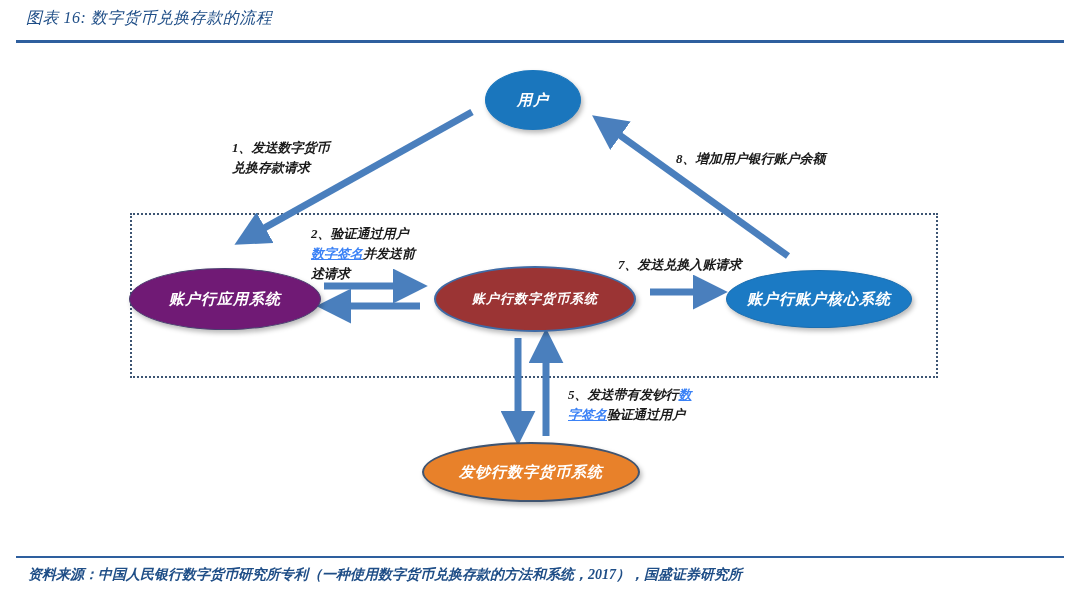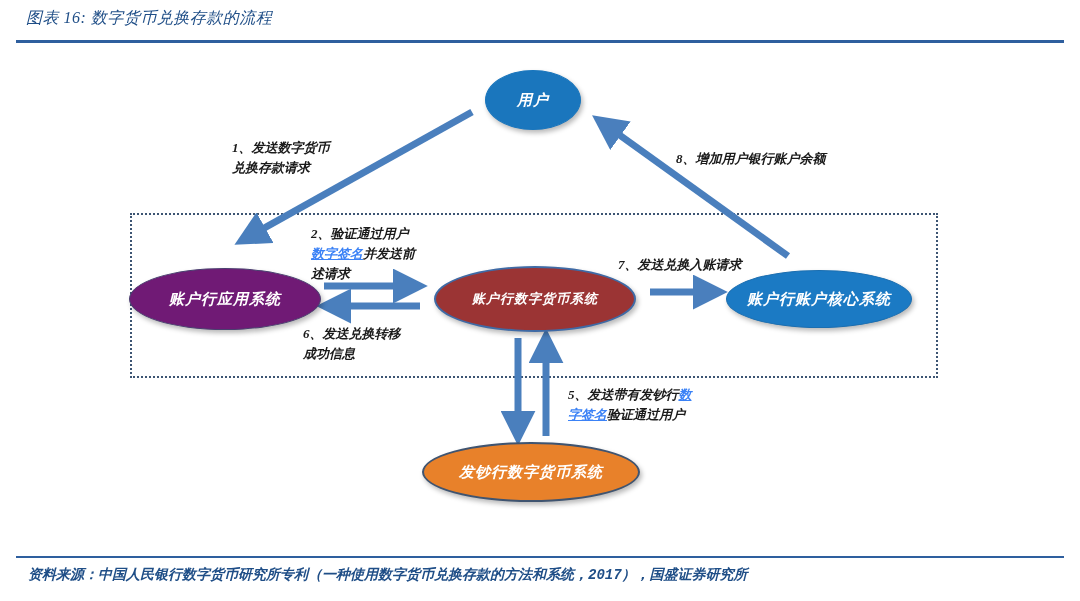--- a/index.html
+++ b/index.html
@@ -47,21 +47,20 @@
   }
   #source-note {
     position: absolute;
     left: 28px;
     top: 566px;
     font-size: 14px;
     font-weight: bold;
     font-style: italic;
     color: #1f4e87;
     white-space: nowrap;
-    font-family: Liberation Mono, monospace;
   }
 
   
   #diagram {
     position: absolute;
     left: 0;
     top: 44px;
     width: 915px;
     height: 510px;
   }
@@ -229,24 +228,20 @@
     </div>
   <div class="edge-label" id="label-2">
       <div><span>2、验证通过用户</span></div>
       <div><span class="hl">数字签名</span><span>并发送前</span></div>
       <div><span>述请求</span></div>
     </div>
   <div class="edge-label" id="label-5">
       <div><span>5、发送带有发钞行</span><span class="hl">数</span></div>
       <div><span class="hl">字签名</span><span>验证通过用户</span></div>
     </div>
-  <div class="edge-label" id="label-6">
-      <div><span>6、发送兑换转移</span></div>
-      <div><span>成功信息</span></div>
-    </div>
   <div class="edge-label" id="label-7">
       <div><span>7、发送兑换入账请求</span></div>
     </div>
   <div class="edge-label" id="label-8">
       <div><span>8、增加用户银行账户余额</span></div>
     </div>
 
 </div>
 
 <div id="footer-rule"></div>

